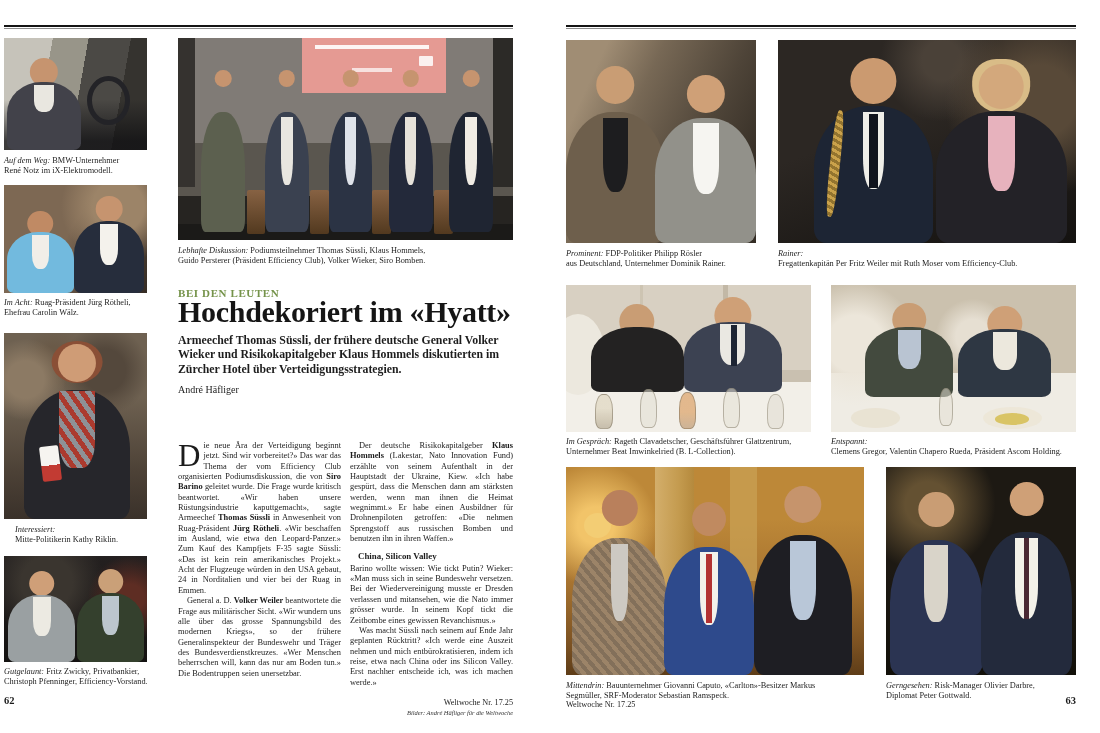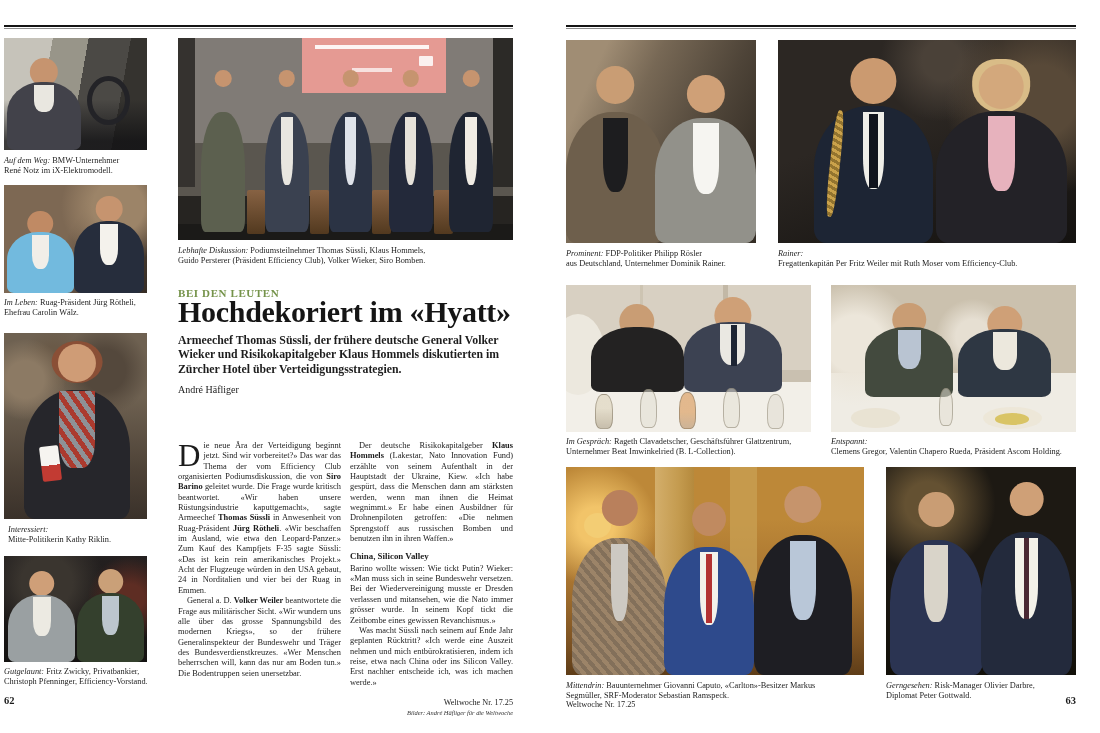--- a/index.html
+++ b/index.html
@@ -15,21 +15,21 @@
   .cap i{font-weight:400;font-style:italic}
   .kicker{position:absolute;font-weight:700;font-size:11px;letter-spacing:.6px;color:var(--accent,#75934a)}
   .headline{position:absolute;font-size:30px;line-height:1;letter-spacing:-.3px;color:#151515}
   .standfirst{position:absolute;font-weight:700;font-size:11.8px;line-height:1.22;color:#1d1d1d}
   .author{position:absolute;font-size:10px;color:#222}
   .article{position:absolute;column-count:2;column-gap:9px;column-fill:auto;text-align:justify;font-size:8.4px;line-height:10.35px;color:#1c1c1c;overflow:hidden}
   .art-p{text-indent:9px}
   .art-p:first-child,.art-sub+.art-p{text-indent:0}
   .art-p b{font-weight:700}
   .dropcap{float:left;font-size:31px;line-height:25px;padding:2px 3px 0 0}
-  .art-sub{font-size:8.9px;font-weight:700;margin:7px 0 2px;text-indent:0}
+  .art-sub{font-size:8.9px;font-weight:700;margin:7px 8px 2px;text-indent:0}
   .pagenum{position:absolute;font-weight:700;font-size:10.5px}
   .foot{position:absolute;font-size:8.2px}
   .credit{position:absolute;font-size:6.4px;font-style:italic;color:#333}
 
   
   .ph-car{background:linear-gradient(180deg,rgba(0,0,0,0) 55%,rgba(15,15,18,.75) 92%),linear-gradient(100deg,#c6c3ba 0 30%,#989589 30% 52%,#4b4945 52% 78%,#35332f 78%)}
   .ph-fokus{background:radial-gradient(circle at 80% 20%,#9c8468 0 18%,rgba(0,0,0,0) 40%),linear-gradient(120deg,#7d6853 0 45%,#55463a 70%,#352c24)}
   .ph-riklin{background:radial-gradient(circle at 15% 25%,#8c7a64 0 10%,rgba(0,0,0,0) 22%),radial-gradient(circle at 35% 15%,#6a5a48 0 8%,rgba(0,0,0,0) 18%),radial-gradient(circle at 70% 20%,#54483c 0 12%,rgba(0,0,0,0) 25%),linear-gradient(180deg,#6e6151 0 35%,#4c4136 75%,#3a312a)}
   .ph-gut{background:radial-gradient(circle at 88% 40%,#5e2d23 0 10%,rgba(0,0,0,0) 30%),radial-gradient(circle at 30% 25%,#3a352f 0 20%,rgba(0,0,0,0) 45%),linear-gradient(#242020,#141211)}
   .ph-panel{background:linear-gradient(180deg,#807b76 0 52%,#5a564f 52% 78%,#262421 78% 92%,#1b1a18 92%)}
@@ -61,33 +61,33 @@
       <b class="hd" style="background:#c08a64"></b>
       <b class="bd" style="background:#72bade"></b>
       <b class="sh" style="background:#f1eee8"></b>
     </i>
   <i class="pr" style="left:49%;top:10%;width:49%;height:90%">
       <b class="hd"></b>
       <b class="bd" style="background:#262d3c"></b>
       <b class="sh" style="background:#f4f2ec"></b>
     </i>
 </div>
-<p class="cap" style="left:4px;top:298px;width:158px"><i>Im Leben:</i><span> Ruag-Präsident Jürg Rötheli,
+<p class="cap" style="left:4px;top:298px;width:158px"><i>Im Acht:</i><span> Ruag-Präsident Jürg Rötheli,
 Ehefrau Carolin Wälz.</span></p>
 
 <div class="photo ph-riklin" style="left:4px;top:333px;width:143px;height:186px">
   <i class="pr" style="left:14%;top:6%;width:74%;height:94%">
     <b style="top:-2%;left:50%;transform:translateX(-50%);width:48%;height:24%;border-radius:50%;background:#8a4f36"></b>
     <b class="hd" style="width:36%;background:#cf9c76"></b>
     <b class="bd" style="background:#26262b"></b>
     <b style="top:27%;left:33%;width:34%;height:44%;border-radius:0 0 35% 35%;background:repeating-linear-gradient(55deg,#ab3a2e 0 5px,#8e9196 5px 10px)"></b>
     <b style="top:58%;left:16%;width:18%;height:20%;border-radius:2px;transform:rotate(-7deg);background:linear-gradient(180deg,#f6f4f0 0 55%,#c23b33 55%)"></b>
   </i>
 </div>
-<p class="cap" style="left:8px;top:525px;width:158px"><i>Interessiert:</i><span>
+<p class="cap" style="left:15px;top:525px;width:158px"><i>Interessiert:</i><span>
 Mitte-Politikerin Kathy Riklin.</span></p>
 
 <div class="photo ph-gut" style="left:4px;top:556px;width:143px;height:106px">
   <i class="pr" style="left:3%;top:14%;width:47%;height:86%">
       <b class="hd" style="background:#cf9f78"></b>
       <b class="bd" style="background:#9aa0a2"></b>
       <b class="sh" style="background:#eceae2"></b>
     </i>
   <i class="pr" style="left:51%;top:12%;width:47%;height:88%">
       <b class="hd" style="background:#caa078"></b>

